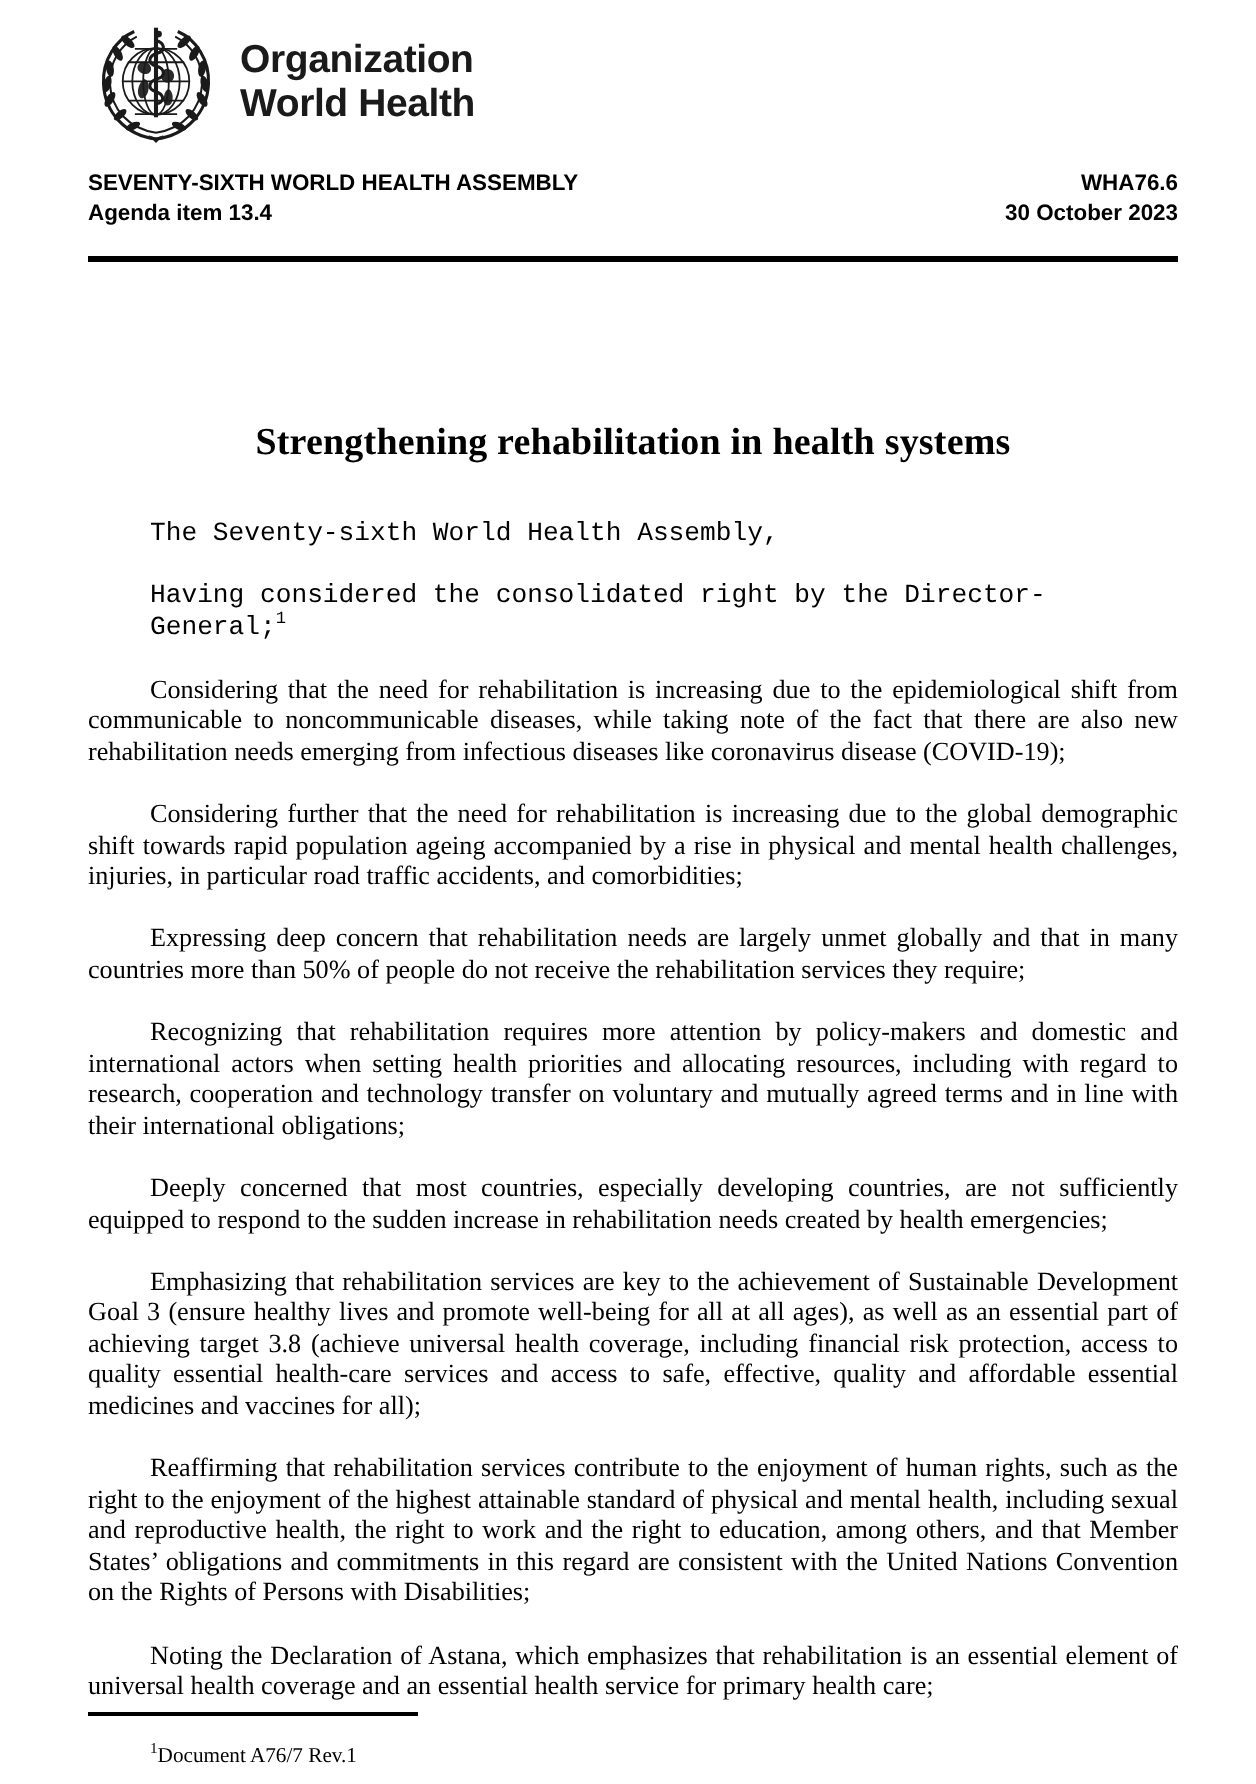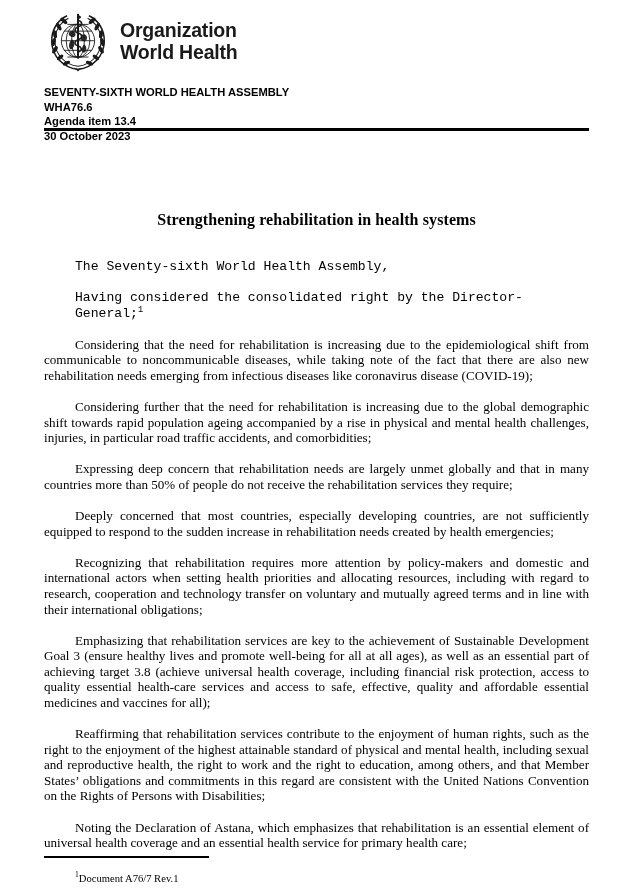--- a/index.html
+++ b/index.html
@@ -55,22 +55,21 @@
     top: 85px;
     width: 545px;
     font-family: "Liberation Sans", sans-serif;
     font-weight: bold;
     font-size: 11.2px;
     line-height: 14.6px;
   }
   .header-row {
     display: flex;
     justify-content: space-between;
-    align-items: flex-start;
-    flex-direction: column;
+    align-items: flex-end;
   }
   .header-left { text-align: left; }
   .header-right { text-align: right; white-space: nowrap; }
 
   .header-rule {
     position: absolute;
     left: 44px;
     top: 128px;
     width: 545px;
     height: 3px;
@@ -79,21 +78,21 @@
 
   
   .doc-title {
     position: absolute;
     left: 44px;
     top: 196px;
     width: 545px;
     text-align: center;
     font-family: "Liberation Serif", serif;
     font-weight: bold;
-    font-size: 16px;
+    font-size: 19px;
     line-height: 26px;
     letter-spacing: 0.1px;
   }
 
   
   .body-block {
     position: absolute;
     left: 44px;
     top: 259px;
     width: 545px;
@@ -222,22 +221,22 @@
 
   <h1 class="doc-title">Strengthening rehabilitation in health systems</h1>
 
   <div class="body-block">
     <p class="lead">The Seventy-sixth World Health Assembly,</p>
     <p class="lead"><span>Having considered the consolidated right by the Director-General;</span><sup>1</sup></p>
 
     <p class="para">Considering that the need for rehabilitation is increasing due to the epidemiological shift from communicable to noncommunicable diseases, while taking note of the fact that there are also new rehabilitation needs emerging from infectious diseases like coronavirus disease (COVID-19);</p>
     <p class="para">Considering further that the need for rehabilitation is increasing due to the global demographic shift towards rapid population ageing accompanied by a rise in physical and mental health challenges, injuries, in particular road traffic accidents, and comorbidities;</p>
     <p class="para">Expressing deep concern that rehabilitation needs are largely unmet globally and that in many countries more than 50% of people do not receive the rehabilitation services they require;</p>
+    <p class="para">Recognizing that rehabilitation requires more attention by policy-makers and domestic and international actors when setting health priorities and allocating resources, including with regard to research, cooperation and technology transfer on voluntary and mutually agreed terms and in line with their international obligations;</p>
     <p class="para">Deeply concerned that most countries, especially developing countries, are not sufficiently equipped to respond to the sudden increase in rehabilitation needs created by health emergencies;</p>
-    <p class="para">Recognizing that rehabilitation requires more attention by policy-makers and domestic and international actors when setting health priorities and allocating resources, including with regard to research, cooperation and technology transfer on voluntary and mutually agreed terms and in line with their international obligations;</p>
     <p class="para">Emphasizing that rehabilitation services are key to the achievement of Sustainable Development Goal 3 (ensure healthy lives and promote well-being for all at all ages), as well as an essential part of achieving target 3.8 (achieve universal health coverage, including financial risk protection, access to quality essential health-care services and access to safe, effective, quality and affordable essential medicines and vaccines for all);</p>
     <p class="para">Reaffirming that rehabilitation services contribute to the enjoyment of human rights, such as the right to the enjoyment of the highest attainable standard of physical and mental health, including sexual and reproductive health, the right to work and the right to education, among others, and that Member States’ obligations and commitments in this regard are consistent with the United Nations Convention on the Rights of Persons with Disabilities;</p>
     <p class="para">Noting the Declaration of Astana, which emphasizes that rehabilitation is an essential element of universal health coverage and an essential health service for primary health care;</p>
   </div>
 
   <div class="footnote-rule"></div>
   <div class="footnote"><sup>1</sup><span>Document A76/7 Rev.1</span></div>
 
 </div>
 

